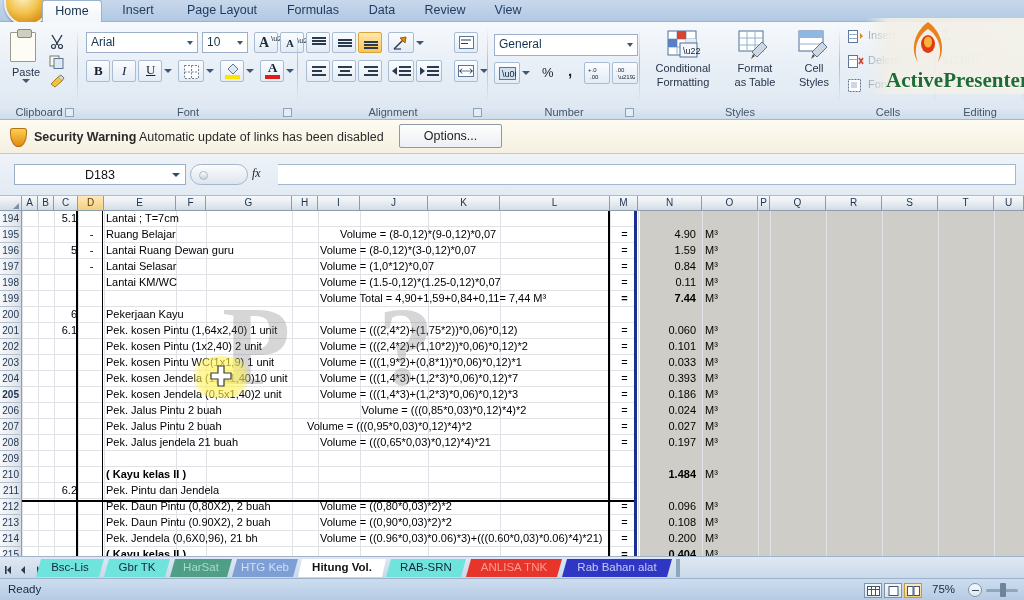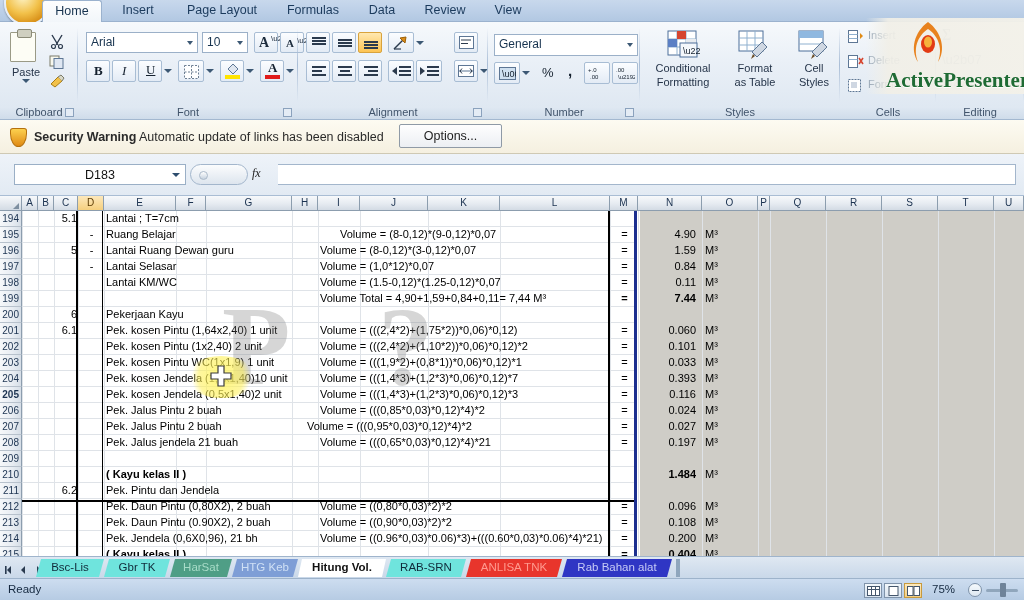--- a/index.html
+++ b/index.html
@@ -675,26 +675,26 @@
         <div class="cell" style="left: 106px; top: 175px; width: 200px;">Pek. kosen Jendela (1,2x1,40)10 unit</div>
         <div class="cell" style="left: 320px; top: 175px; width: 290px;">Volume = (((1,4*3)+(1,2*3)*0,06)*0,12)*7</div>
         <div class="cell c" style="left: 612px; top: 175px; width: 25px;">=</div>
         <div class="cell r" style="left: 638px; top: 175px; width: 58px;">0.393</div>
         <div class="cell" style="left: 705px; top: 175px; width: 52px;">M³</div>
         <div class="rowhdr" style="top: 191px; font-weight: bold;">205</div>
         <div class="cellrow" style="top: 191px; width: 614px;"></div>
         <div class="cell" style="left: 106px; top: 191px; width: 200px;">Pek. kosen Jendela (0,5x1,40)2 unit</div>
         <div class="cell" style="left: 320px; top: 191px; width: 290px;">Volume = (((1,4*3)+(1,2*3)*0,06)*0,12)*3</div>
         <div class="cell c" style="left: 612px; top: 191px; width: 25px;">=</div>
-        <div class="cell r" style="left: 638px; top: 191px; width: 58px;">0.116</div>
+        <div class="cell r" style="left: 638px; top: 191px; width: 58px;">0.186</div>
         <div class="cell" style="left: 705px; top: 191px; width: 52px;">M³</div>
         <div class="rowhdr" style="top: 207px;">206</div>
         <div class="cellrow" style="top: 207px; width: 614px;"></div>
         <div class="cell" style="left: 106px; top: 207px; width: 200px;">Pek. Jalus Pintu 2 buah</div>
-        <div class="cell" style="left: 320px; top: 207px; width: 248px;">Volume = (((0,85*0,03)*0,12)*4)*2</div>
+        <div class="cell" style="left: 320px; top: 207px; width: 248px; text-align: center;">Volume = (((0,85*0,03)*0,12)*4)*2</div>
         <div class="cell c" style="left: 612px; top: 207px; width: 25px;">=</div>
         <div class="cell r" style="left: 638px; top: 207px; width: 58px;">0.024</div>
         <div class="cell" style="left: 705px; top: 207px; width: 52px;">M³</div>
         <div class="rowhdr" style="top: 223px;">207</div>
         <div class="cellrow" style="top: 223px; width: 614px;"></div>
         <div class="cell" style="left: 106px; top: 223px; width: 200px;">Pek. Jalus Pintu 2 buah</div>
         <div class="cell" style="left: 307px; top: 223px; width: 290px;">Volume = (((0,95*0,03)*0,12)*4)*2</div>
         <div class="cell c" style="left: 612px; top: 223px; width: 25px;">=</div>
         <div class="cell r" style="left: 638px; top: 223px; width: 58px;">0.027</div>
         <div class="cell" style="left: 705px; top: 223px; width: 52px;">M³</div>

